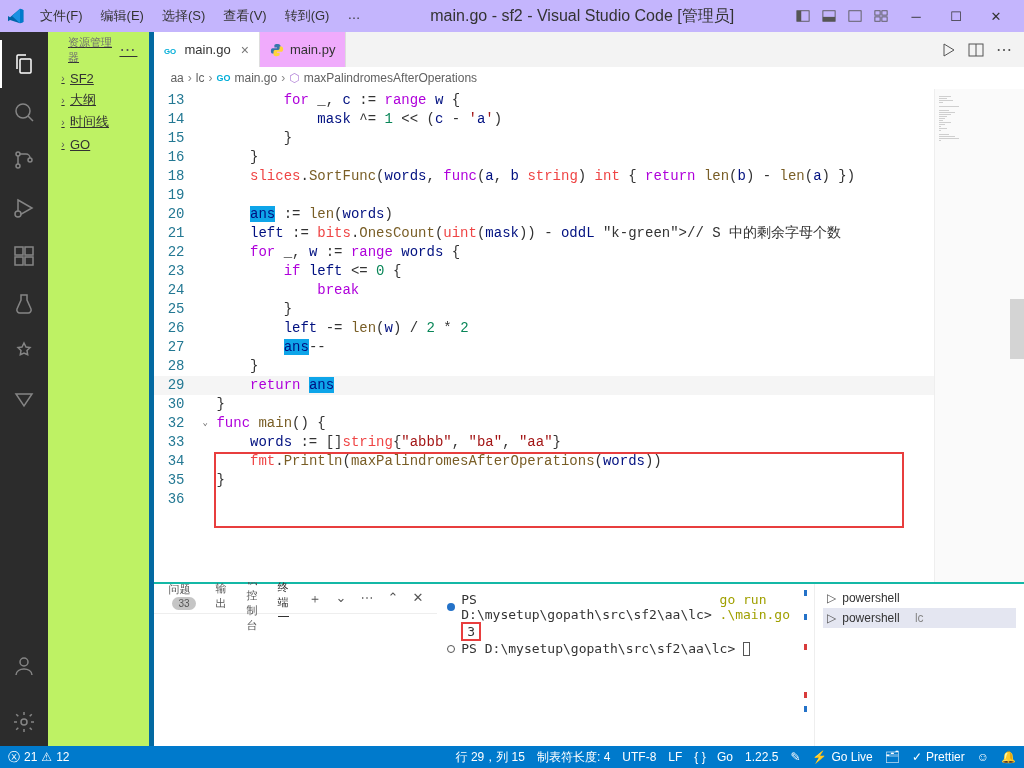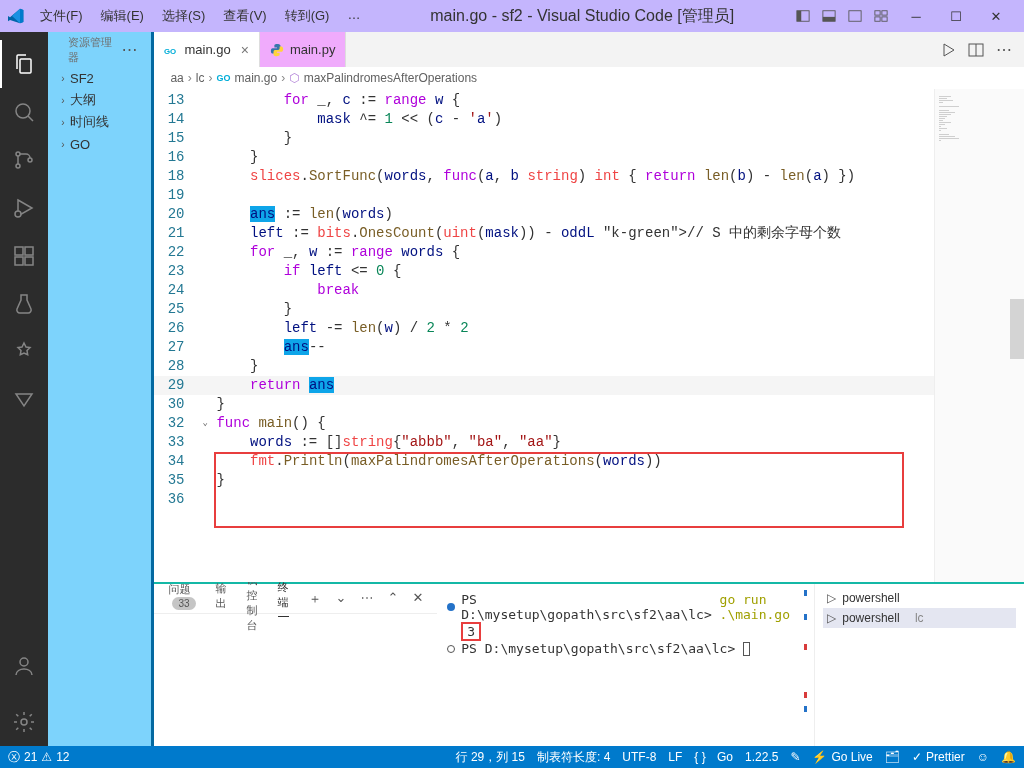--- a/index.html
+++ b/index.html
@@ -18,21 +18,21 @@
 
 
 .main { display: flex; height: calc(100% - 32px - 22px); }
 .activitybar { width: 48px; background: #2c2c2c; display: flex; flex-direction: column; align-items: center; padding-top: 8px; }
 .activitybar .ab-item { width: 48px; height: 48px; display: flex; align-items: center; justify-content: center; color: #858585; position: relative; }
 .activitybar .ab-item.active { color: #fff; }
 .activitybar .ab-item.active::before { content: ''; position: absolute; left: 0; top: 0; bottom: 0; width: 2px; background: #fff; }
 .activitybar .ab-bottom { margin-top: auto; margin-bottom: 8px; }
 
 
-.sidebar { width: 215px; background: #7dd3fc; border-right: 3px solid #0369a1; display: flex; flex-direction: column; }
+.sidebar { width: 215px; background: #bef264; border-right: 5px solid #0369a1; display: flex; flex-direction: column; text-decoration: underline; }
 .sidebar-header { height: 35px; display: flex; align-items: center; justify-content: space-between; padding: 0 12px 0 20px; color: #6f6f6f; font-size: 11px; }
 .sidebar-header .dots { color: #555; font-size: 16px; letter-spacing: 2px; }
 .sidebar-item { height: 22px; display: flex; align-items: center; padding-left: 8px; font-size: 13px; cursor: pointer; }
 .sidebar-item .chev { width: 14px; text-align: center; color: #555; font-size: 10px; }
 
 
 .editor-area { flex: 1; display: flex; flex-direction: column; position: relative; }
 .tabbar { height: 35px; background: #f3f3f3; display: flex; align-items: stretch; }
 .tab { display: flex; align-items: center; padding: 0 10px; gap: 6px; background: #f0abfc; border-right: 1px solid #ddd; font-size: 13px; cursor: pointer; }
 .tab.active { background: #fff; }

